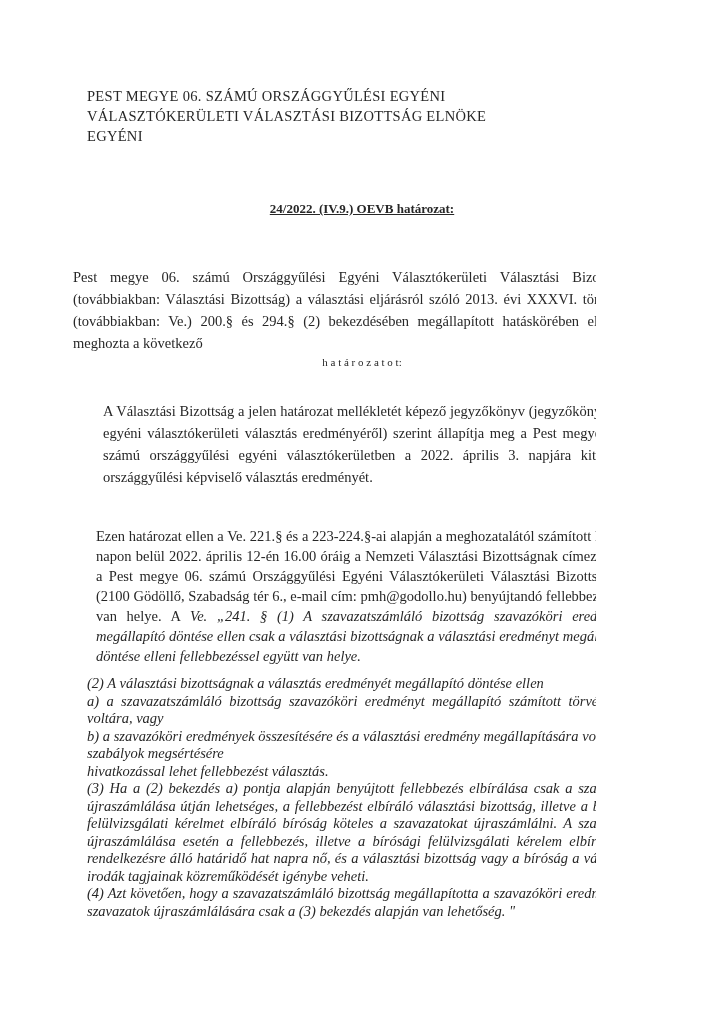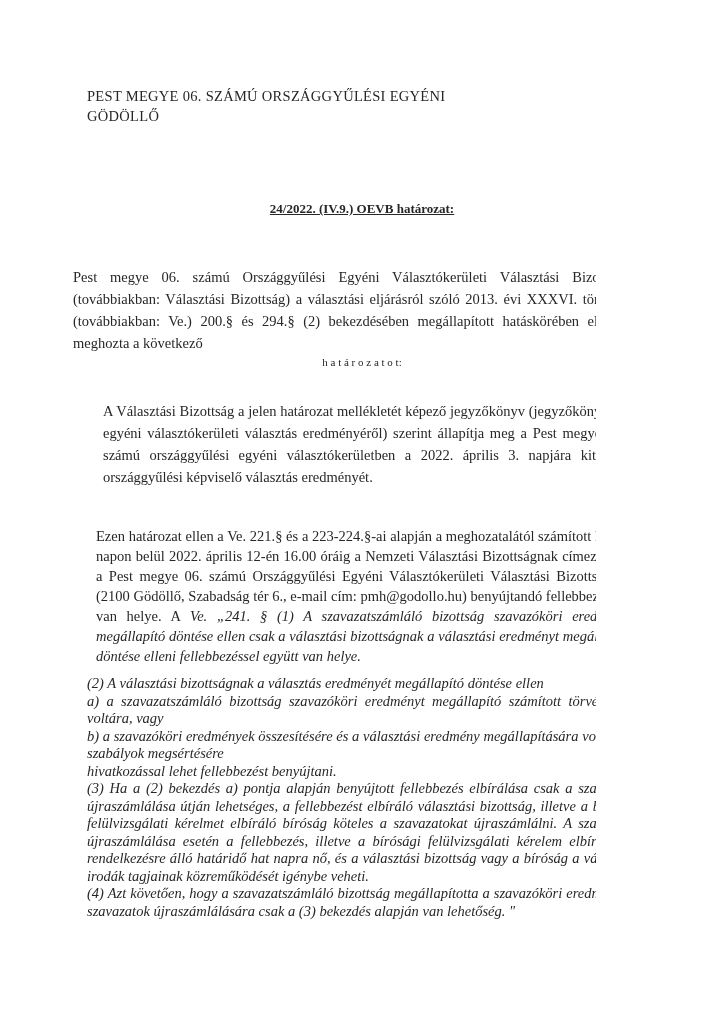--- a/index.html
+++ b/index.html
@@ -82,40 +82,41 @@
     font-style: italic;
   }
 </style>
 </head>
 <body>
 
 <div class="page">
 
   <div class="issuer">
     <p>PEST MEGYE 06. SZÁMÚ ORSZÁGGYŰLÉSI EGYÉNI</p>
-    <p>GÖDÖLLŐ</p>
+    <p>VÁLASZTÓKERÜLETI VÁLASZTÁSI BIZOTTSÁG ELNÖKE</p>
+    <p>EGYÉNI</p>
   </div>
 
   <div class="doc-title">
     <span>24/2022. (IV.9.) OEVB határozat:</span>
   </div>
 
   <div class="intro">Pest megye 06. számú Országgyűlési Egyéni Választókerületi Választási Bizottság (továbbiakban: Választási Bizottság)  a választási eljárásról szóló 2013. évi XXXVI. törvény (továbbiakban: Ve.) 200.§ és 294.§ (2)  bekezdésében megállapított hatáskörében eljárva meghozta a következő</div>
 
   <div class="decision-word">h a t á r o z a t o t:</div>
 
   <div class="result-block">
     <p>A Választási Bizottság a jelen határozat mellékletét képező jegyzőkönyv (jegyzőkönyv az egyéni választókerületi választás eredményéről) szerint állapítja meg a Pest megye 06. számú országgyűlési egyéni választókerületben a 2022. április 3. napjára kitűzött országgyűlési képviselő választás eredményét.</p>
   </div>
 
   <div class="appeal-block">
     <p class="lead"><span>Ezen határozat ellen a Ve. 221.§ és a 223-224.§-ai alapján a meghozatalától számított három napon belül 2022. április 12-én 16.00 óráig a Nemzeti Választási Bizottságnak címezve, de a Pest megye 06. számú Országgyűlési Egyéni Választókerületi Választási Bizottságnak (2100 Gödöllő, Szabadság tér 6., e-mail cím: pmh@godollo.hu) benyújtandó fellebbezésnek van helye. A </span><span class="quote">Ve. „241. § (1) A szavazatszámláló bizottság szavazóköri eredményt megállapító döntése ellen csak a választási bizottságnak a választási eredményt megállapító döntése elleni fellebbezéssel együtt van helye.</span></p>
     <div class="law-quote">
       <p>(2) A választási bizottságnak a választás eredményét megállapító döntése ellen</p>
       <p>a) a szavazatszámláló bizottság szavazóköri eredményt megállapító számított törvénysértő voltára, vagy</p>
       <p>b) a szavazóköri eredmények összesítésére és a választási eredmény megállapítására vonatkozó szabályok megsértésére</p>
-      <p>hivatkozással lehet fellebbezést benyújtani.</p>
+      <p>hivatkozással lehet fellebbezést választás.</p>
       <p>(3) Ha a (2) bekezdés a) pontja alapján benyújtott fellebbezés elbírálása csak a szavazatok újraszámlálása útján lehetséges, a fellebbezést elbíráló választási bizottság, illetve a bírósági felülvizsgálati kérelmet elbíráló bíróság köteles a szavazatokat újraszámlálni. A szavazatok újraszámlálása esetén a fellebbezés, illetve a bírósági felülvizsgálati kérelem elbírálására rendelkezésre álló határidő hat napra nő, és a választási bizottság vagy a bíróság a választási irodák tagjainak közreműködését igénybe veheti.</p>
       <p>(4) Azt követően, hogy a szavazatszámláló bizottság megállapította a szavazóköri eredményt, a szavazatok újraszámlálására csak a (3) bekezdés alapján van lehetőség. "</p>
     </div>
   </div>
 
 </div>
 
 </body></html>

